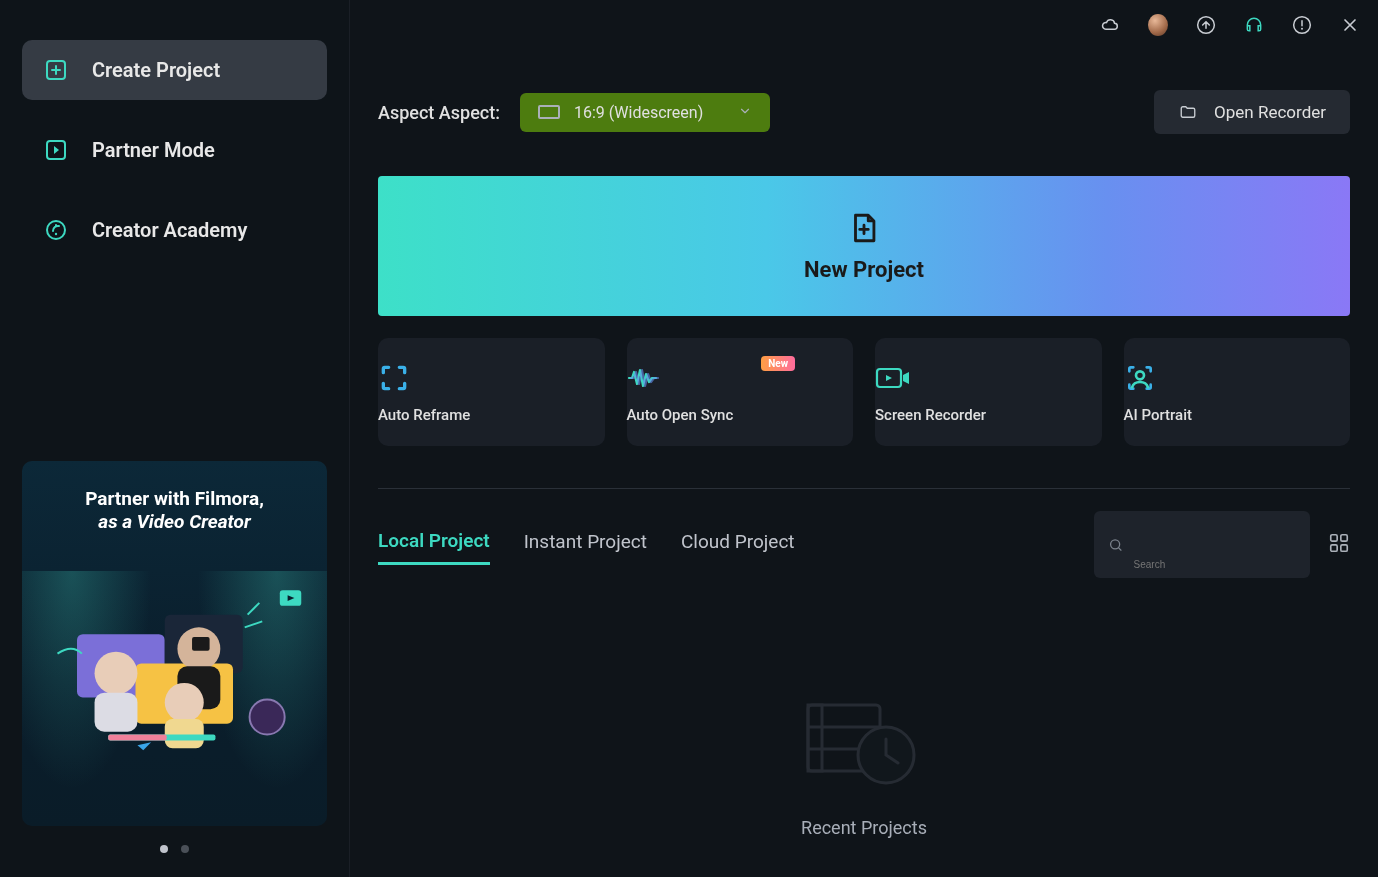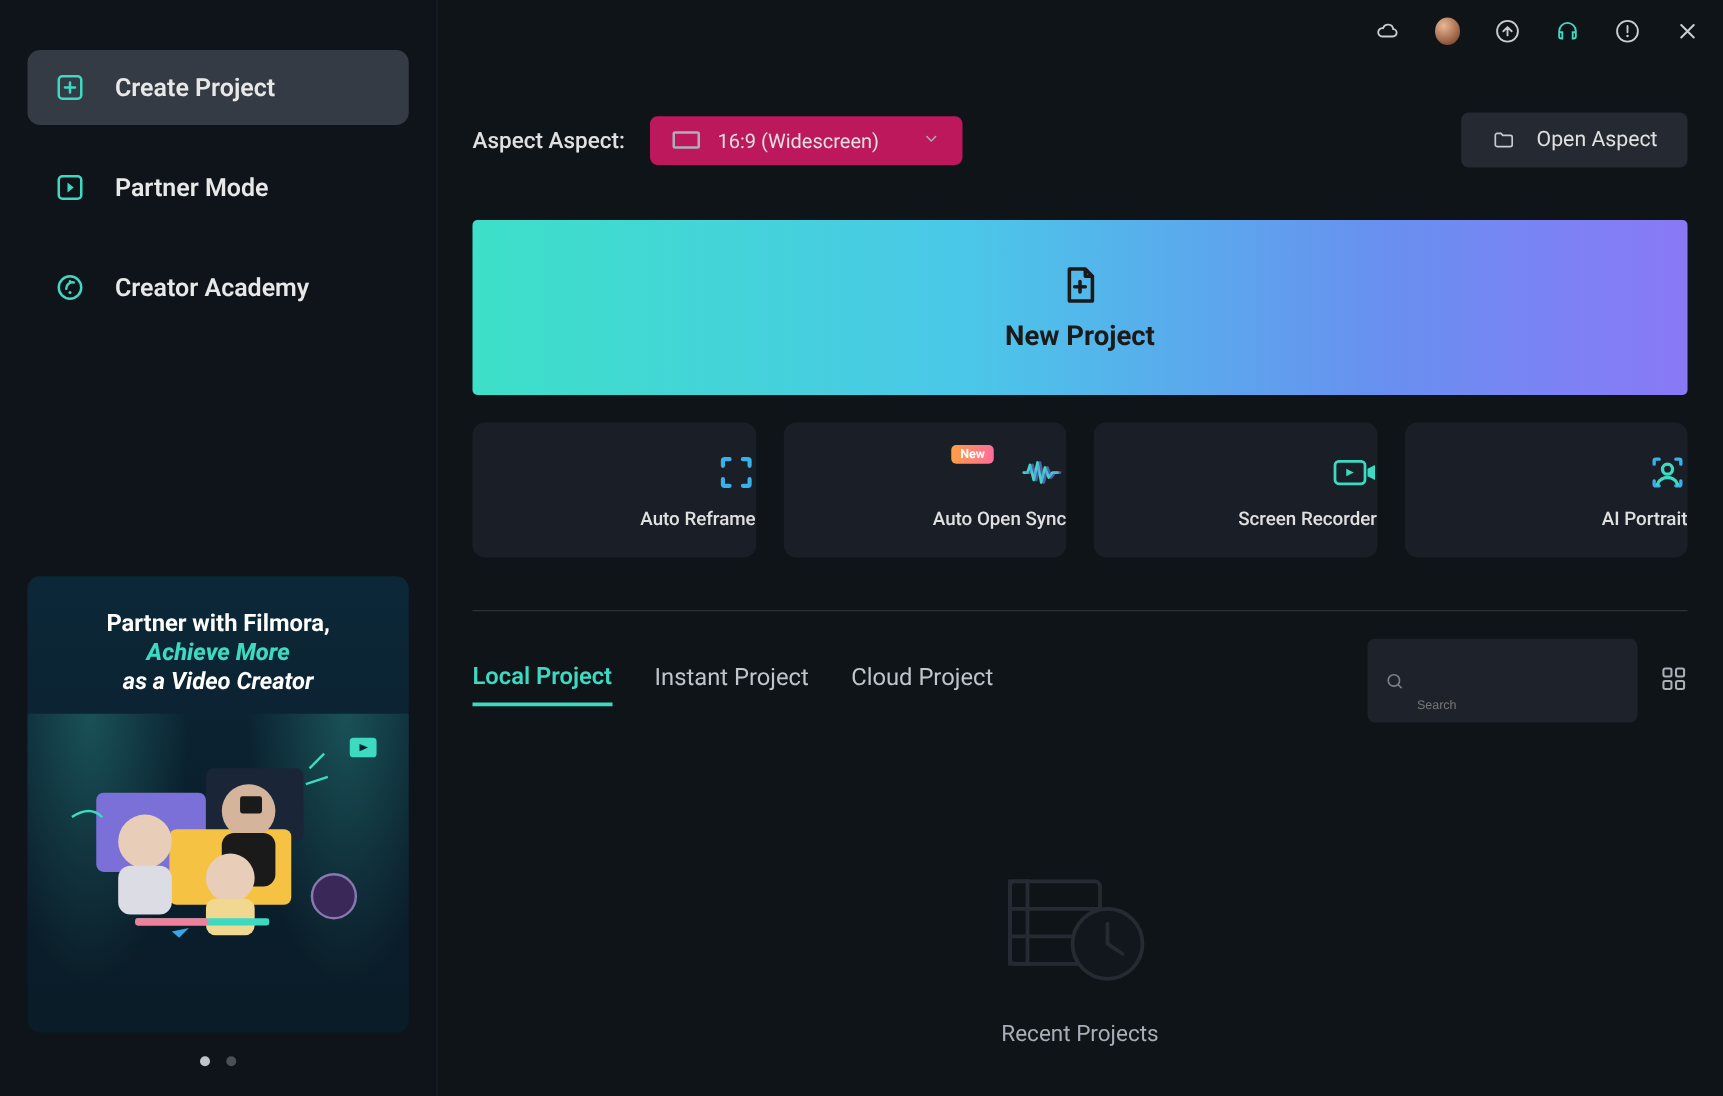--- a/index.html
+++ b/index.html
@@ -112,21 +112,21 @@
 .titlebar .tb-icon.headset { color: #3dd9c1; }
 .avatar { width: 22px; height: 22px; border-radius: 50%; background: radial-gradient(circle at 35% 30%, #e8b898, #a06848 60%, #5a3828); }
 
 
 .content { padding: 48px 28px 0 28px; flex: 1; display: flex; flex-direction: column; }
 .topbar { display: flex; align-items: center; margin-bottom: 42px; }
 .aspect-label { font-size: 18px; color: #e0e0e0; font-weight: 500; margin-right: 20px; }
 .aspect-select {
   display: flex;
   align-items: center;
-  background: #be185d;
+  background: #4d7c0f;
   border-radius: 6px;
   padding: 10px 18px;
   cursor: pointer;
   width: 250px;
   justify-content: flex-start;
   position: relative;
 }
 .aspect-select .monitor-icon { width: 22px; height: 14px; border: 2px solid #aab0b8; border-radius: 2px; margin-right: 14px; }
 .aspect-select .aspect-value { font-size: 16px; color: #e0e0e0; }
 .aspect-select .chevron { margin-left: auto; color: #aab0b8; }
@@ -159,21 +159,21 @@
 .new-project .np-label { font-size: 22px; font-weight: 700; color: #1a1a1a; }
 
 .feature-row { display: flex; gap: 22px; margin-bottom: 42px; }
 .feature-card {
   flex: 1;
   height: 108px;
   background: #1a1f27;
   border-radius: 10px;
   display: flex;
   flex-direction: column;
-  align-items: flex-end;
+  align-items: flex-start;
   justify-content: center;
   cursor: pointer;
   position: relative;
 }
 .feature-card .f-icon { height: 36px; display: flex; align-items: center; justify-content: center; margin-bottom: 10px; }
 .feature-card .f-label { font-size: 15px; color: #e0e0e0; font-weight: 500; }
 .new-badge {
   position: absolute;
   top: 18px;
   right: 58px;
@@ -263,21 +263,20 @@
             <circle cx="12" cy="16" r="1.2" fill="currentColor"></circle>
           </svg>
       </span>
       <span class="nav-label">Creator Academy</span>
     </div>
   </div>
 
   <div class="promo-section">
     <div class="promo-card">
       <div class="line1">Partner with Filmora,</div>
-      <div class="line2">Achieve More</div>
       <div class="line3">as a Video Creator</div>
       <div class="spotlight" style="left:-30px; top:110px;"></div>
       <div class="spotlight" style="right:-30px; top:110px;"></div>
       <div class="promo-illustration">
         <svg viewBox="0 0 300 200" width="100%" height="100%">
           <rect x="50" y="75" width="90" height="65" rx="6" fill="#7b6fd8"></rect>
           <rect x="140" y="55" width="80" height="60" rx="6" fill="#1a2638"></rect>
           <rect x="110" y="105" width="100" height="62" rx="6" fill="#f6c244"></rect>
           <circle cx="90" cy="115" r="22" fill="#e8cdb8"></circle>
           <rect x="68" y="135" width="44" height="40" rx="10" fill="#dcdce4"></rect>
@@ -348,21 +347,21 @@
         <span class="chevron">
           <svg width="14" height="14" viewBox="0 0 24 24" fill="none">
               <path d="M6 9l6 6 6-6" stroke="currentColor" stroke-width="2" stroke-linecap="round" stroke-linejoin="round"></path>
             </svg>
         </span>
       </div>
       <div class="open-project-btn">
         <svg viewBox="0 0 24 24" fill="none">
             <path d="M3 7a2 2 0 0 1 2-2h4l2 2h8a2 2 0 0 1 2 2v8a2 2 0 0 1-2 2H5a2 2 0 0 1-2-2V7z" stroke="currentColor" stroke-width="1.8"></path>
           </svg>
-        <span>Open Aspect</span>
+        <span>Open Recorder</span>
       </div>
     </div>
 
     <div class="new-project">
       <div class="doc-icon">
         <svg width="34" height="34" viewBox="0 0 24 24" fill="none">
             <path d="M6 3h9l4 4v14H6V3z" stroke="#1a1a1a" stroke-width="2" stroke-linejoin="round"></path>
             <path d="M15 3v4h4" stroke="#1a1a1a" stroke-width="2" stroke-linejoin="round"></path>
             <path d="M12 10v6M9 13h6" stroke="#1a1a1a" stroke-width="2" stroke-linecap="round"></path>
           </svg>

